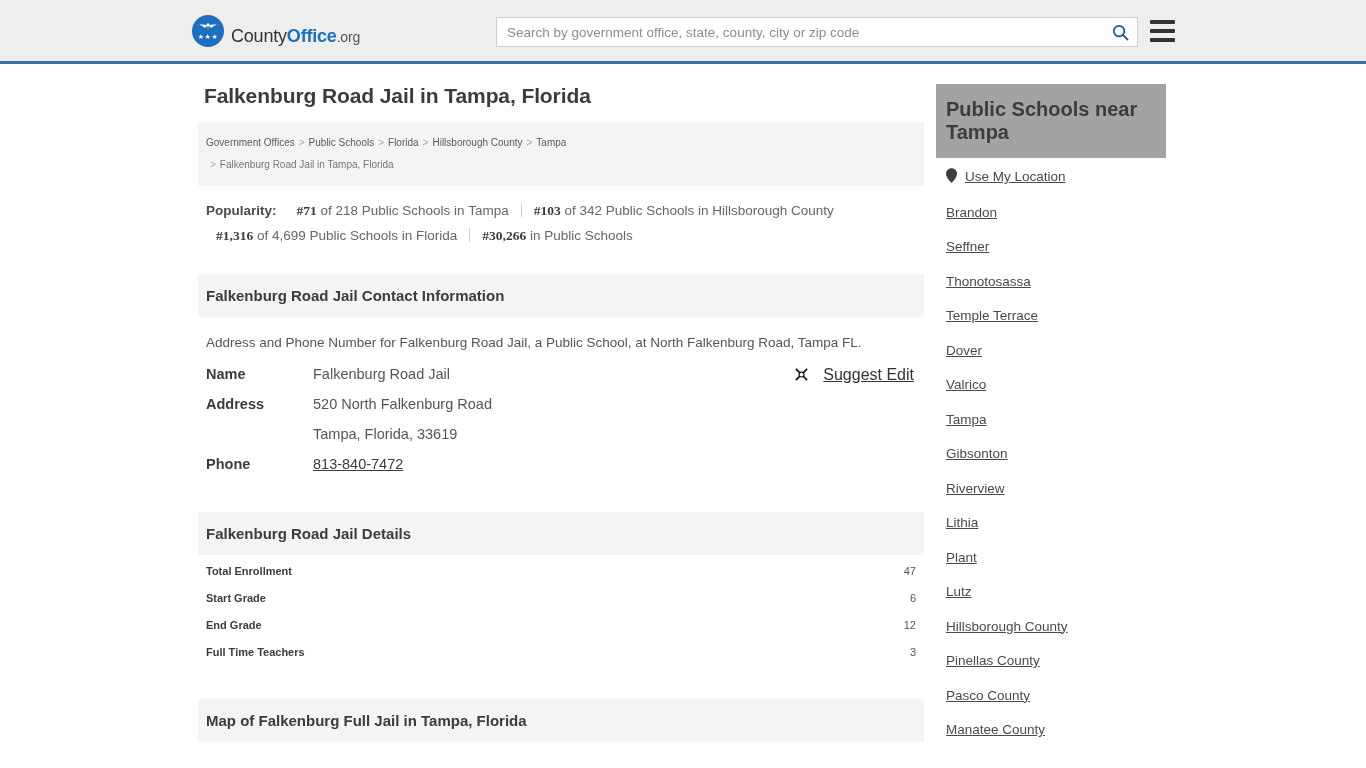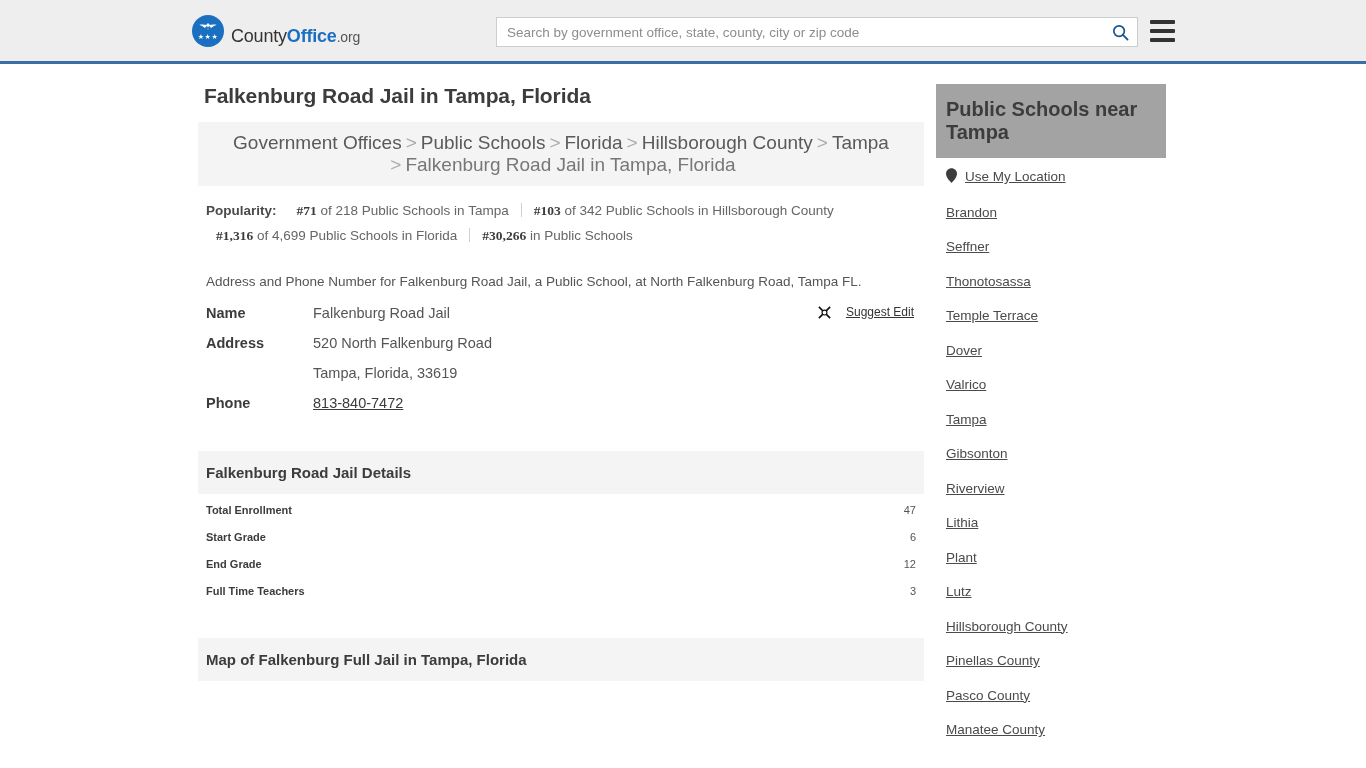--- a/index.html
+++ b/index.html
@@ -121,24 +121,23 @@
     font-weight: bold;
     color: #3c3c3c;
     margin: 0 0 14px 6px;
     letter-spacing: -0.1px;
   }
 
   
   .breadcrumb {
     background: #f4f4f4;
     padding: 10px 8px 10px 8px;
-    font-size: 19px;
+    font-size: 10px;
     color: #666;
     line-height: 22px;
-    text-align: center;
   }
   .breadcrumb a {
     color: #5a5a5a;
     text-decoration: none;
   }
   .breadcrumb .sep { color: #aaa; margin: 0 4px; }
   .breadcrumb .current { color: #777; }
 
   
   .popularity {
@@ -187,23 +186,23 @@
     font-weight: bold;
     color: #3c3c3c;
   }
   .kv-val { color: #555; }
   .kv-val a { color: #3c3c3c; text-decoration: underline; }
   .suggest-edit {
     position: absolute;
     right: 2px;
     top: 0px;
     display: flex;
-    align-items: flex-start;
+    align-items: center;
     gap: 14px;
-    font-size: 12px;
+    font-size: 16px;
   }
   .suggest-edit a { color: #333; text-decoration: underline; }
   .edit-icon { font-size: 15px; color: #111; line-height: 1; }
 
   
   .det-row {
     display: flex;
     font-size: 11px;
     margin-bottom: 15px;
     justify-content: space-between;
@@ -282,20 +281,21 @@
     <div class="breadcrumb">
       <a href="#">Government Offices</a><span class="sep">&gt;</span><a href="#">Public Schools</a><span class="sep">&gt;</span><a href="#">Florida</a><span class="sep">&gt;</span><a href="#">Hillsborough County</a><span class="sep">&gt;</span><a href="#">Tampa</a><br>
       <span class="sep">&gt;</span><span class="current">Falkenburg Road Jail in Tampa, Florida</span>
     </div>
 
     <div class="popularity">
       <span class="lbl">Popularity:</span><span class="rank">#71</span> <span>of 218 Public Schools in Tampa</span><span class="divider"></span><span class="rank">#103</span> <span>of 342 Public Schools in Hillsborough County</span>
       <div class="pop-row2"><span class="rank">#1,316</span> <span>of 4,699 Public Schools in Florida</span><span class="divider"></span><span class="rank">#30,266</span> <span>in Public Schools</span></div>
     </div>
 
+    <div class="section-head">Falkenburg Road Jail Contact Information</div>
     <div class="section-body">
       <div class="lead">Address and Phone Number for Falkenburg Road Jail, a Public School, at North Falkenburg Road, Tampa FL.</div>
 
       <div class="kv-row">
         <div class="kv-key">Name</div>
         <div class="kv-val">Falkenburg Road Jail</div>
         <div class="suggest-edit">
           <span class="edit-icon">
             <svg width="15" height="15" viewBox="0 0 16 16" aria-hidden="true">
               <path d="M2 2 L14 14 M14 2 L2 14" stroke="#111" stroke-width="1.7" fill="none"></path>

